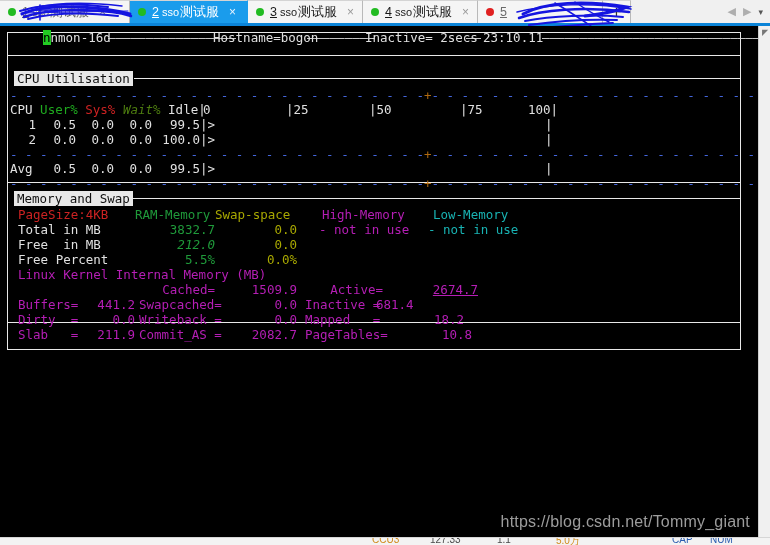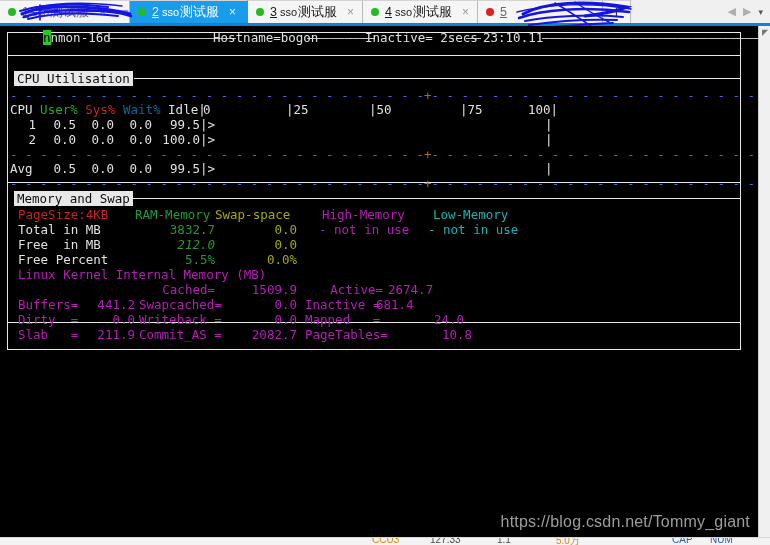--- a/index.html
+++ b/index.html
@@ -137,21 +137,21 @@
     white-space: pre;
     letter-spacing: 0px;
   }
 
   
   .frameline { position: absolute; background: #e8e8e8; }
 
   .c-white  { color: #e0e0e0; }
   .c-green  { color: #1faa1f; }
   .c-red    { color: #cc2222; }
-  .c-blue   { color: #0369a1; }
+  .c-blue   { color: #4d7c0f; font-style: italic; }
   .c-cyan   { color: #18b2b2; }
   .c-mag    { color: #b51eb5; }
   .c-olive  { color: #a8a800; }
   .c-dgreen { color: #1f9a3a; }
 
   .inv {
     background: #e8e8e8;
     color: #101010;
     padding: 0 3px;
   }
@@ -360,35 +360,35 @@
 
     <div class="term-text row c-white" style="left:18px;  top:226px;">Free Percent</div>
     <div class="term-text row c-dgreen" style="left:135px; top:226px; width:80px; text-align:right; display:block;">5.5%</div>
     <div class="term-text row c-olive" style="left:215px; top:226px; width:82px; text-align:right; display:block;">0.0%</div>
 
     <div class="term-text row c-mag" style="left:18px; top:241px;">Linux Kernel Internal Memory (MB)</div>
 
     <div class="term-text row c-mag" style="left:135px; top:256px; width:80px; text-align:right; display:block;">Cached=</div>
     <div class="term-text row c-mag" style="left:215px; top:256px; width:82px; text-align:right; display:block;">1509.9</div>
     <div class="term-text row c-mag" style="left:305px; top:256px; width:78px; text-align:right; display:block;">Active=</div>
-    <div class="term-text row c-mag" style="left:388px; top:256px; width:76px; display:block;">2674.7</div>
+    <div class="term-text row c-mag" style="left:402px; top:256px; width:76px; text-align:right; display:block;text-decoration:underline;">2674.7</div>
 
     <div class="term-text row c-mag" style="left:18px;  top:271px;">Buffers=</div>
     <div class="term-text row c-mag" style="left:55px;  top:271px; width:80px; text-align:right; display:block;">441.2</div>
     <div class="term-text row c-mag" style="left:139px; top:271px;">Swapcached=</div>
     <div class="term-text row c-mag" style="left:215px; top:271px; width:82px; text-align:right; display:block;">0.0</div>
     <div class="term-text row c-mag" style="left:305px; top:271px;">Inactive =</div>
     <div class="term-text row c-mag" style="left:376px; top:271px; width:76px; text-align:left; display:block;">681.4</div>
 
     <div class="term-text row c-mag" style="left:18px;  top:286px;">Dirty  =</div>
     <div class="term-text row c-mag" style="left:55px;  top:286px; width:80px; text-align:right; display:block;">0.0</div>
     <div class="term-text row c-mag" style="left:139px; top:286px;">Writeback =</div>
     <div class="term-text row c-mag" style="left:215px; top:286px; width:82px; text-align:right; display:block;">0.0</div>
     <div class="term-text row c-mag" style="left:305px; top:286px;">Mapped   =</div>
-    <div class="term-text row c-mag" style="left:388px; top:286px; width:76px; text-align:right; display:block;">24.0</div>
+    <div class="term-text row c-mag" style="left:388px; top:286px; width:76px; text-align:right; display:block;">18.2</div>
 
     <div class="term-text row c-mag" style="left:18px;  top:301px;">Slab   =</div>
     <div class="term-text row c-mag" style="left:55px;  top:301px; width:80px; text-align:right; display:block;">211.9</div>
     <div class="term-text row c-mag" style="left:139px; top:301px;">Commit_AS =</div>
     <div class="term-text row c-mag" style="left:215px; top:301px; width:82px; text-align:right; display:block;">2082.7</div>
     <div class="term-text row c-mag" style="left:305px; top:301px;">PageTables=</div>
     <div class="term-text row c-mag" style="left:396px; top:301px; width:76px; text-align:right; display:block;">10.8</div>
 
     <div class="watermark">https://blog.csdn.net/Tommy_giant</div>
   </div>

